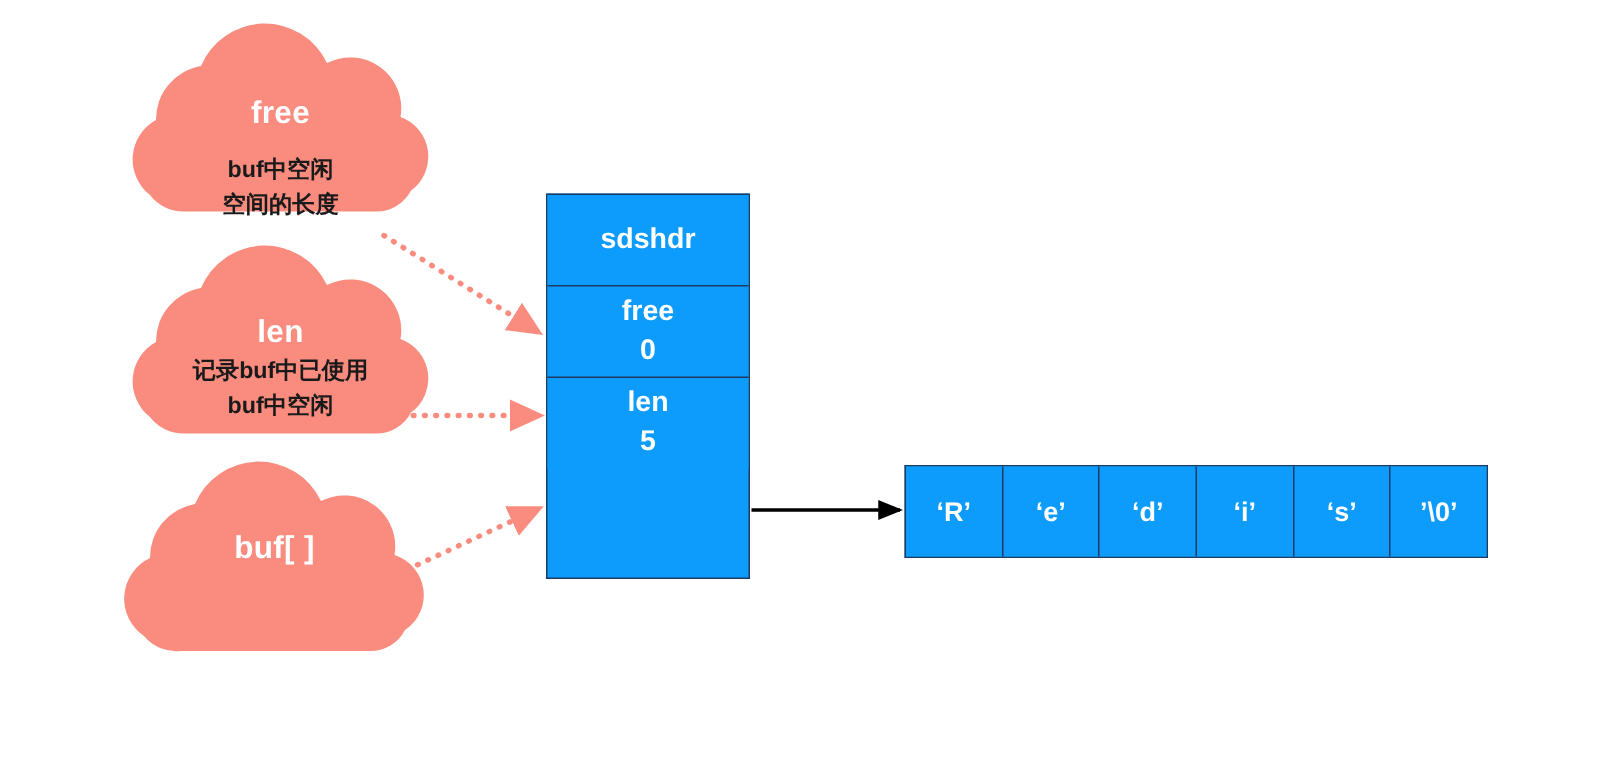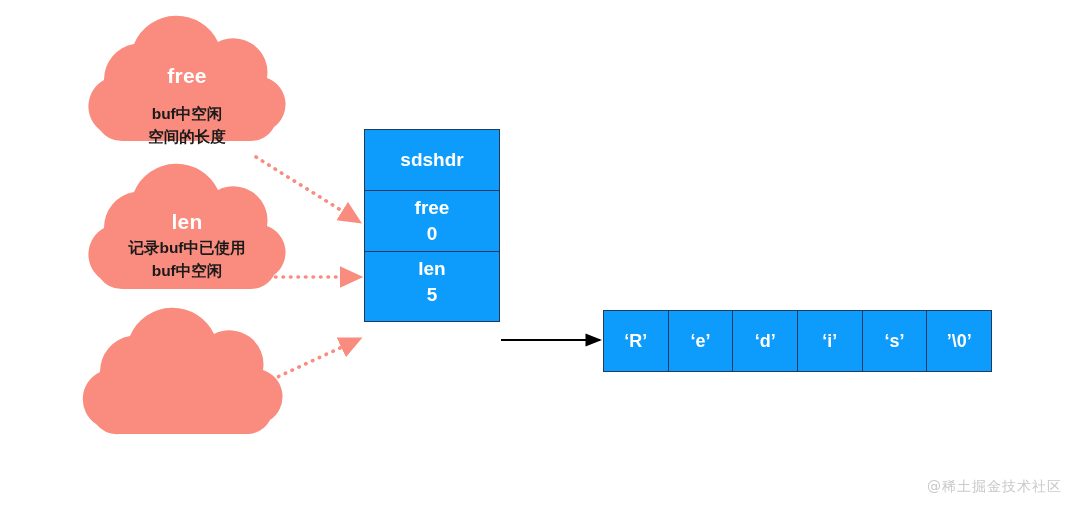--- a/index.html
+++ b/index.html
@@ -63,21 +63,21 @@
   #cloud-free  .cloud-desc { margin-top: 16px; }
   #cloud-len   .cloud-desc { margin-top: 4px; }
   #cloud-buf   .cloud-desc { margin-top: 12px; }
 
   
   #sdshdr-box {
     position: absolute;
     left: 364px;
     top: 129px;
     width: 136px;
-    height: 193px;
+    height: 257px;
     border: 1.6px solid #1f3b63;
     box-sizing: border-box;
     background: #0d9bfc;
     z-index: 2;
   }
   .struct-row {
     box-sizing: border-box;
     width: 100%;
     display: flex;
     flex-direction: column;
@@ -206,20 +206,21 @@
   <div class="cloud" id="cloud-len">
     <div class="cloud-text">
       <div class="cloud-title">len</div>
       <div class="cloud-desc">记录buf中已使用
 buf中空闲</div>
     </div>
   </div>
 
   <div class="cloud" id="cloud-buf">
     <div class="cloud-text">
+      <div class="cloud-title">buf[ ]</div>
     </div>
   </div>
 
   <div id="sdshdr-box">
     <div class="struct-row" id="row-sdshdr">
       <div>sdshdr</div>
     </div>
     <div class="struct-row" id="row-free">
       <div>free</div>
       <div class="row-val">0</div>
@@ -232,15 +233,14 @@
 
   <div id="char-array">
     <div class="char-cell">‘R’</div>
     <div class="char-cell">‘e’</div>
     <div class="char-cell">‘d’</div>
     <div class="char-cell">‘i’</div>
     <div class="char-cell">‘s’</div>
     <div class="char-cell">’\0’</div>
   </div>
 
-  <div id="watermark">@稀土掘金技术社区</div>
 
 </div>
 
 </body></html>

